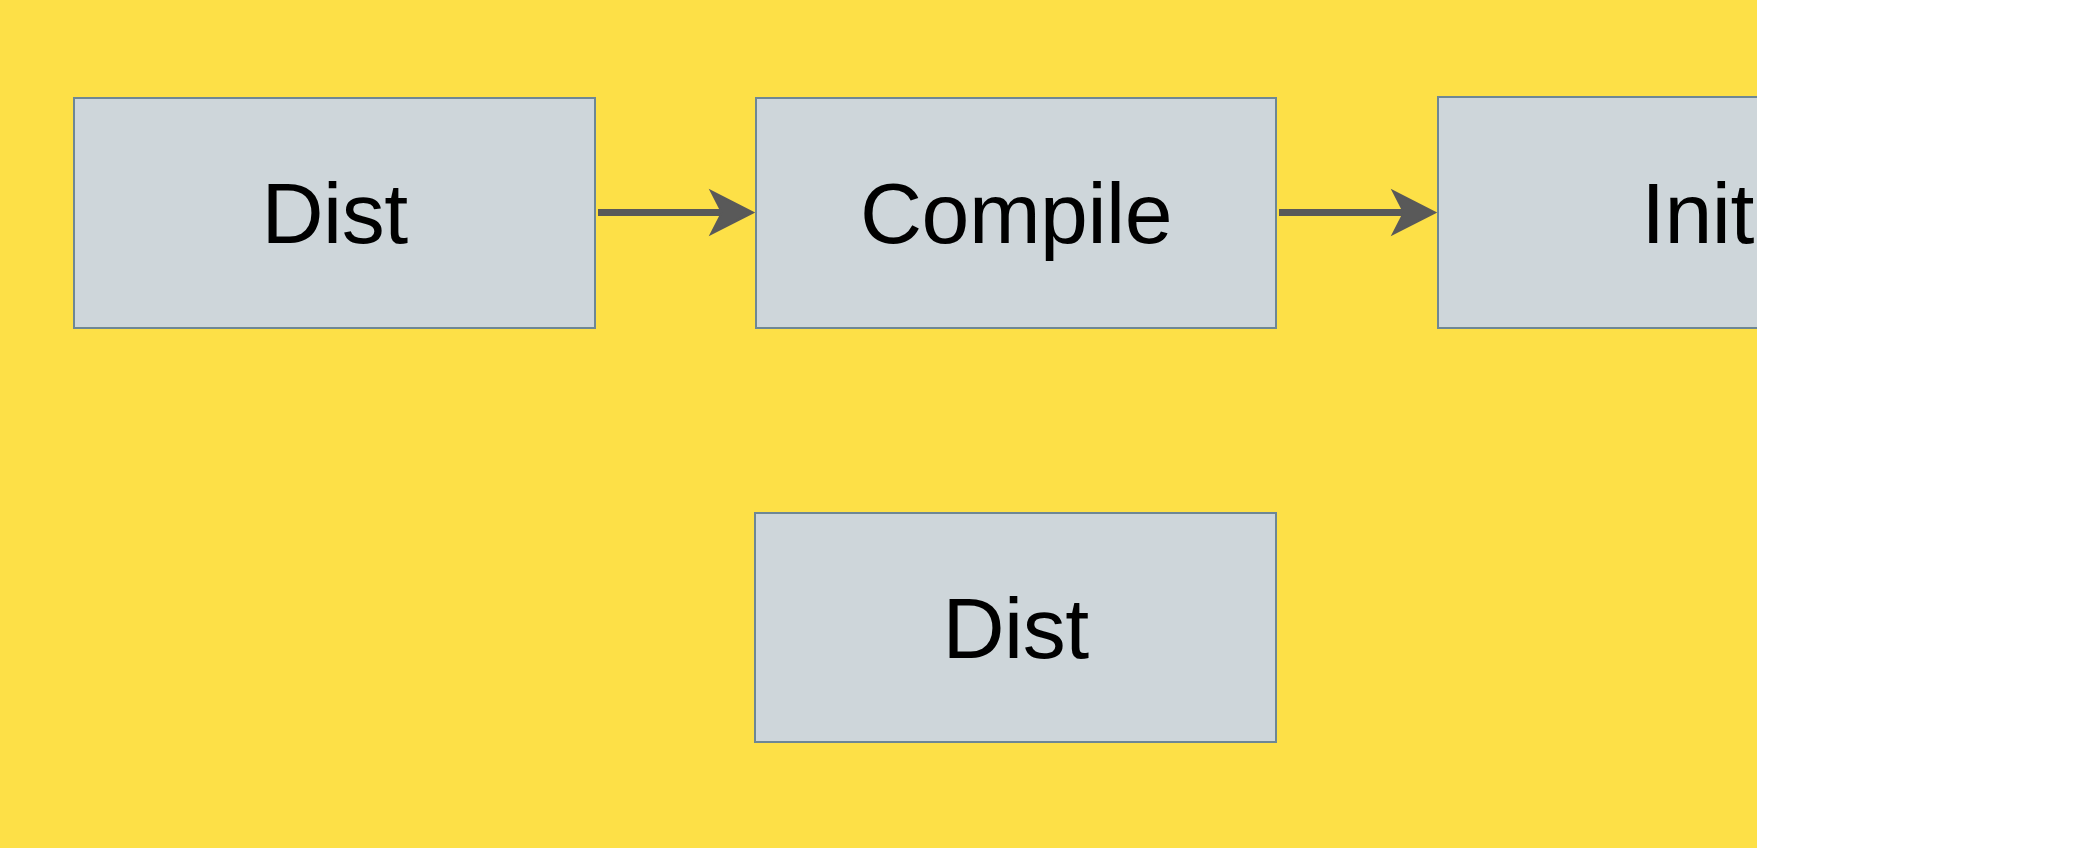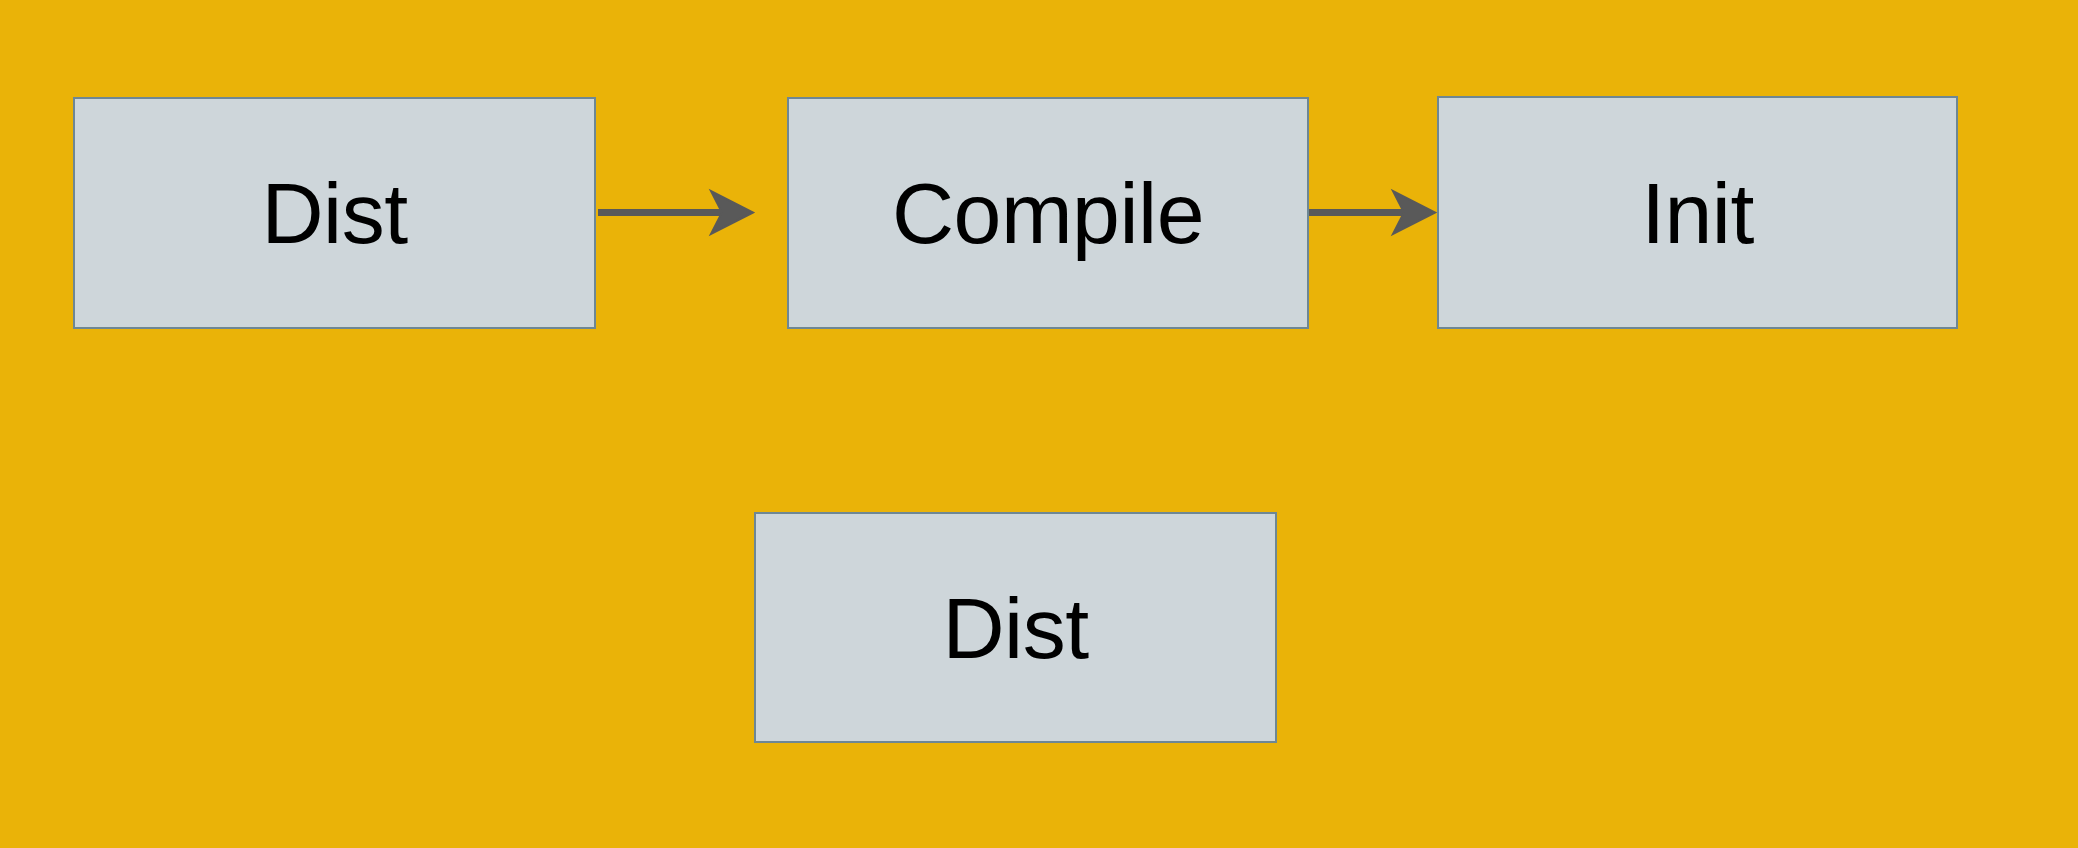--- a/index.html
+++ b/index.html
@@ -6,23 +6,23 @@
   html, body {
     margin: 0;
     padding: 0;
     background: #ffffff;
   }
   body {
     font-family: "Liberation Sans", sans-serif;
   }
   #canvas {
     position: relative;
-    width: 2078px;
+    width: 1757px;
     height: 848px;
-    background: #eab308;
+    background: #fde047;
     overflow: hidden;
   }
   #edge-layer {
     position: absolute;
     left: 0;
     top: 0;
     width: 2078px;
     height: 848px;
     pointer-events: none;
   }
@@ -64,21 +64,21 @@
       <path d="M 1279 212.5 L 1404 212.5" stroke="#595959" stroke-width="7" fill="none"></path>
       <path d="M 1435 212.5 L 1393 234 L 1404 212.5 L 1393 191 Z" fill="#595959" stroke="#595959" stroke-width="2" stroke-linejoin="miter"></path>
     </g>
 
   </svg>
 
   <div class="node" style="left:73px; top:97px; width:523px; height:232px;">
     <span class="node-label">Dist</span>
   </div>
 
-  <div class="node" style="left:755px; top:97px; width:522px; height:232px;margin-left:32px;">
+  <div class="node" style="left:755px; top:97px; width:522px; height:232px;">
     <span class="node-label">Compile</span>
   </div>
 
   <div class="node" style="left:1437px; top:96px; width:521px; height:233px;">
     <span class="node-label">Init</span>
   </div>
 
   <div class="node" style="left:754px; top:512px; width:523px; height:231px;">
     <span class="node-label">Dist</span>
   </div>

